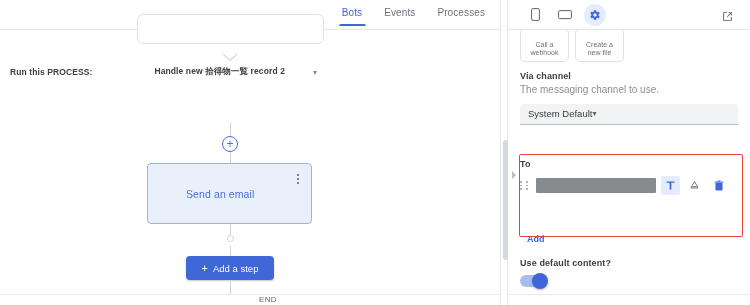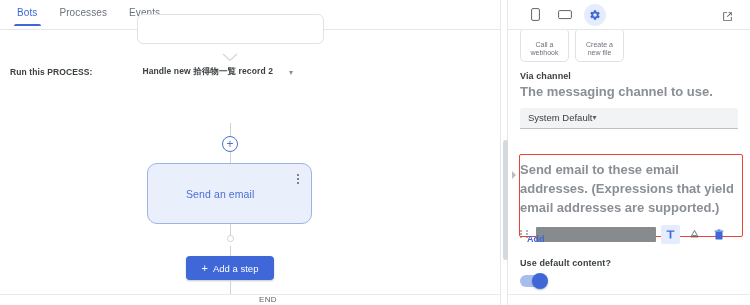--- a/index.html
+++ b/index.html
@@ -18,20 +18,21 @@
     width: 500px; height: 305px;
     background: #fff;
     overflow: hidden;
   }
   .tabbar {
     display: flex; align-items: flex-start;
     height: 30px;
     padding-left: 10px;
     border-bottom: 1px solid #e4e6e8;
     background: #fff;
+    justify-content: flex-end;
   }
   .tab {
     position: relative;
     font-size: 10px;
     color: #6c727b;
     padding: 7px 15px 8px 7px;
     cursor: pointer;
     letter-spacing: .1px;
     white-space: nowrap;
   }
@@ -53,21 +54,21 @@
     background: #fff;
   }
   .chev-down {
     position: absolute; left: 222px; top: 23px;
     width: 16px; height: 9px;
   }
   .chev-down svg { display:block; }
 
   .run-row {
     position: absolute; left: 10px; top: 36px;
-    display: flex; align-items: center; gap: 6px;
+    display: flex; align-items: center; gap: 18px;
     font-size: 8.5px;
   }
   .run-label { color: #3c4043; font-weight: bold; letter-spacing: .1px; }
   .run-value { color: #3c4043; font-weight: bold; letter-spacing: .1px; margin-left: 44px; }
   .run-caret { color: #8a8f96; font-size: 8px; margin-left: 10px; }
 
   .plus-node {
     position: absolute; left: 222px; top: 106px;
     width: 16px; height: 16px; border-radius: 50%;
     border: 1.3px solid #4a6fd4; color: #4a6fd4;
@@ -82,21 +83,21 @@
   .c2 { left: 229.5px; top: 122px; height: 11px; }
   .c3 { left: 229.5px; top: 194px; height: 12px; }
   .c4 { left: 229.5px; top: 216px; height: 10px; }
   .c5 { left: 229.5px; top: 250px; height: 14px; }
 
   .step-card {
     position: absolute; left: 147px; top: 133px;
     width: 165px; height: 61px;
     background: #eaeffc;
     border: 1px solid #9cb2e8;
-    border-radius: 10px;
+    border-radius: 4px;
     cursor: pointer;
   }
   .step-card-title {
     position: absolute; left: 38px; top: 24px;
     font-size: 10.5px; color: #4a6fd4; letter-spacing: .1px;
   }
   .kebab {
     position: absolute; right: 8px; top: 8px;
     width: 10px; height: 14px;
     display: flex; flex-direction: column; align-items: center;
@@ -197,21 +198,21 @@
     font-size: 7px; color: #6c727b;
     display: flex; align-items: flex-end; justify-content: center;
     text-align: center; line-height: 1.25;
     padding-bottom: 3px;
     cursor: pointer;
   }
   .chip span { display: block; }
 
   .field-block { position: absolute; left: 12px; width: 218px; }
   .f-title { font-size: 9px; font-weight: bold; color: #3c4043; letter-spacing: .1px; }
-  .f-help { font-size: 13px; color: #8a8f96; line-height: 1.45; margin-top: 2px; font-weight: bold; }
+  .f-help { font-size: 10px; color: #8a8f96; line-height: 1.45; margin-top: 2px; }
 
   .select-box {
     margin-top: 6px;
     width: 218px; height: 21px;
     background: #f1f3f4;
     border-bottom: 1px solid #bdc1c6;
     border-radius: 3px 3px 0 0;
     display: flex; align-items: center; justify-content: flex-start;
     padding: 0 8px;
     font-size: 9.5px; color: #3c4043;
@@ -280,24 +281,24 @@
 
 <div id="app">
 
   <div id="left-panel">
 
     <div class="tabbar">
       <div class="tab active">
         <span>Bots</span>
       </div>
       <div class="tab">
+        <span>Events</span>
+      </div>
+      <div class="tab">
         <span>Processes</span>
-      </div>
-      <div class="tab">
-        <span>Events</span>
       </div>
     </div>
 
     <div class="canvas">
 
       <div class="top-card"></div>
 
       <div class="chev-down">
         <svg width="16" height="9" viewBox="0 0 16 9">
             <path d="M1 1 L8 7.5 L15 1" fill="none" stroke="#d2d5d9" stroke-width="1.1"></path>
@@ -401,21 +402,21 @@
         <div class="f-help">The messaging channel to use.</div>
         <div class="select-box">
           <span>System Default</span>
           <span class="select-caret">▾</span>
         </div>
       </div>
 
       <div class="highlight-box"></div>
 
       <div class="field-block" style="top:129px;">
-        <div class="f-help">Send email to these email addresses. (Expressions that yield email addresses are supported.)</div>
+        <div class="f-title">To</div>
         <div class="to-row">
           <span class="drag-handle">
               <i></i>
               <i></i>
               <i></i>
               <i></i>
               <i></i>
               <i></i>
             </span>
           <div class="redacted" title=""></div>

